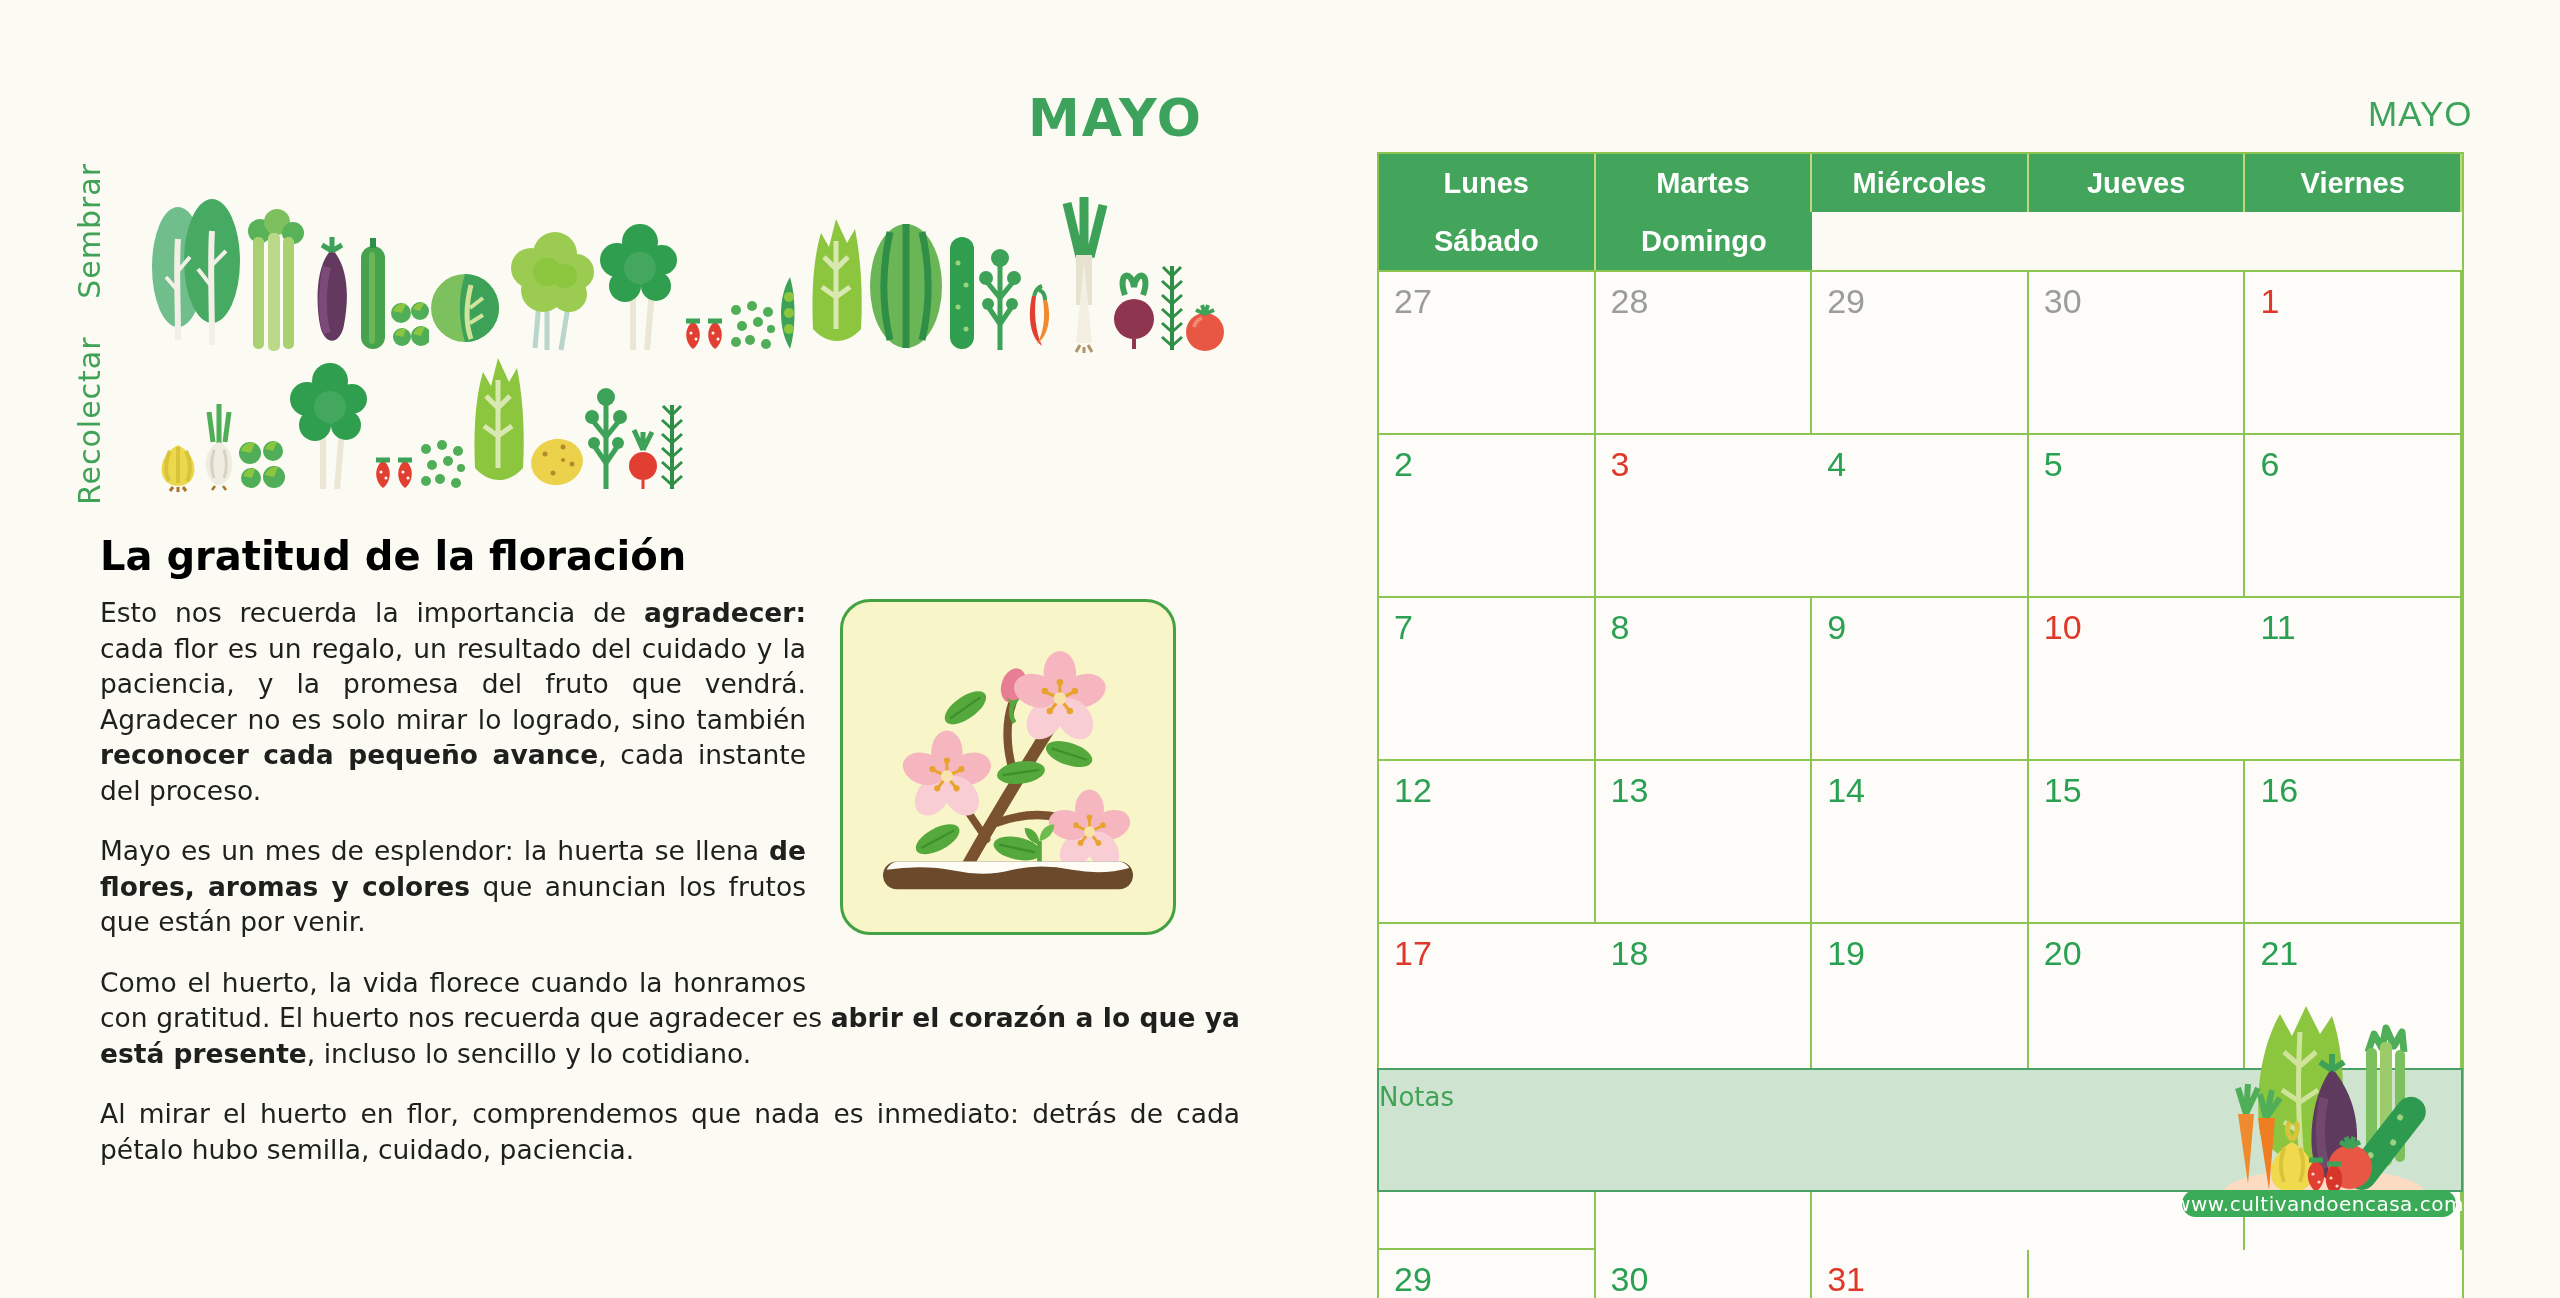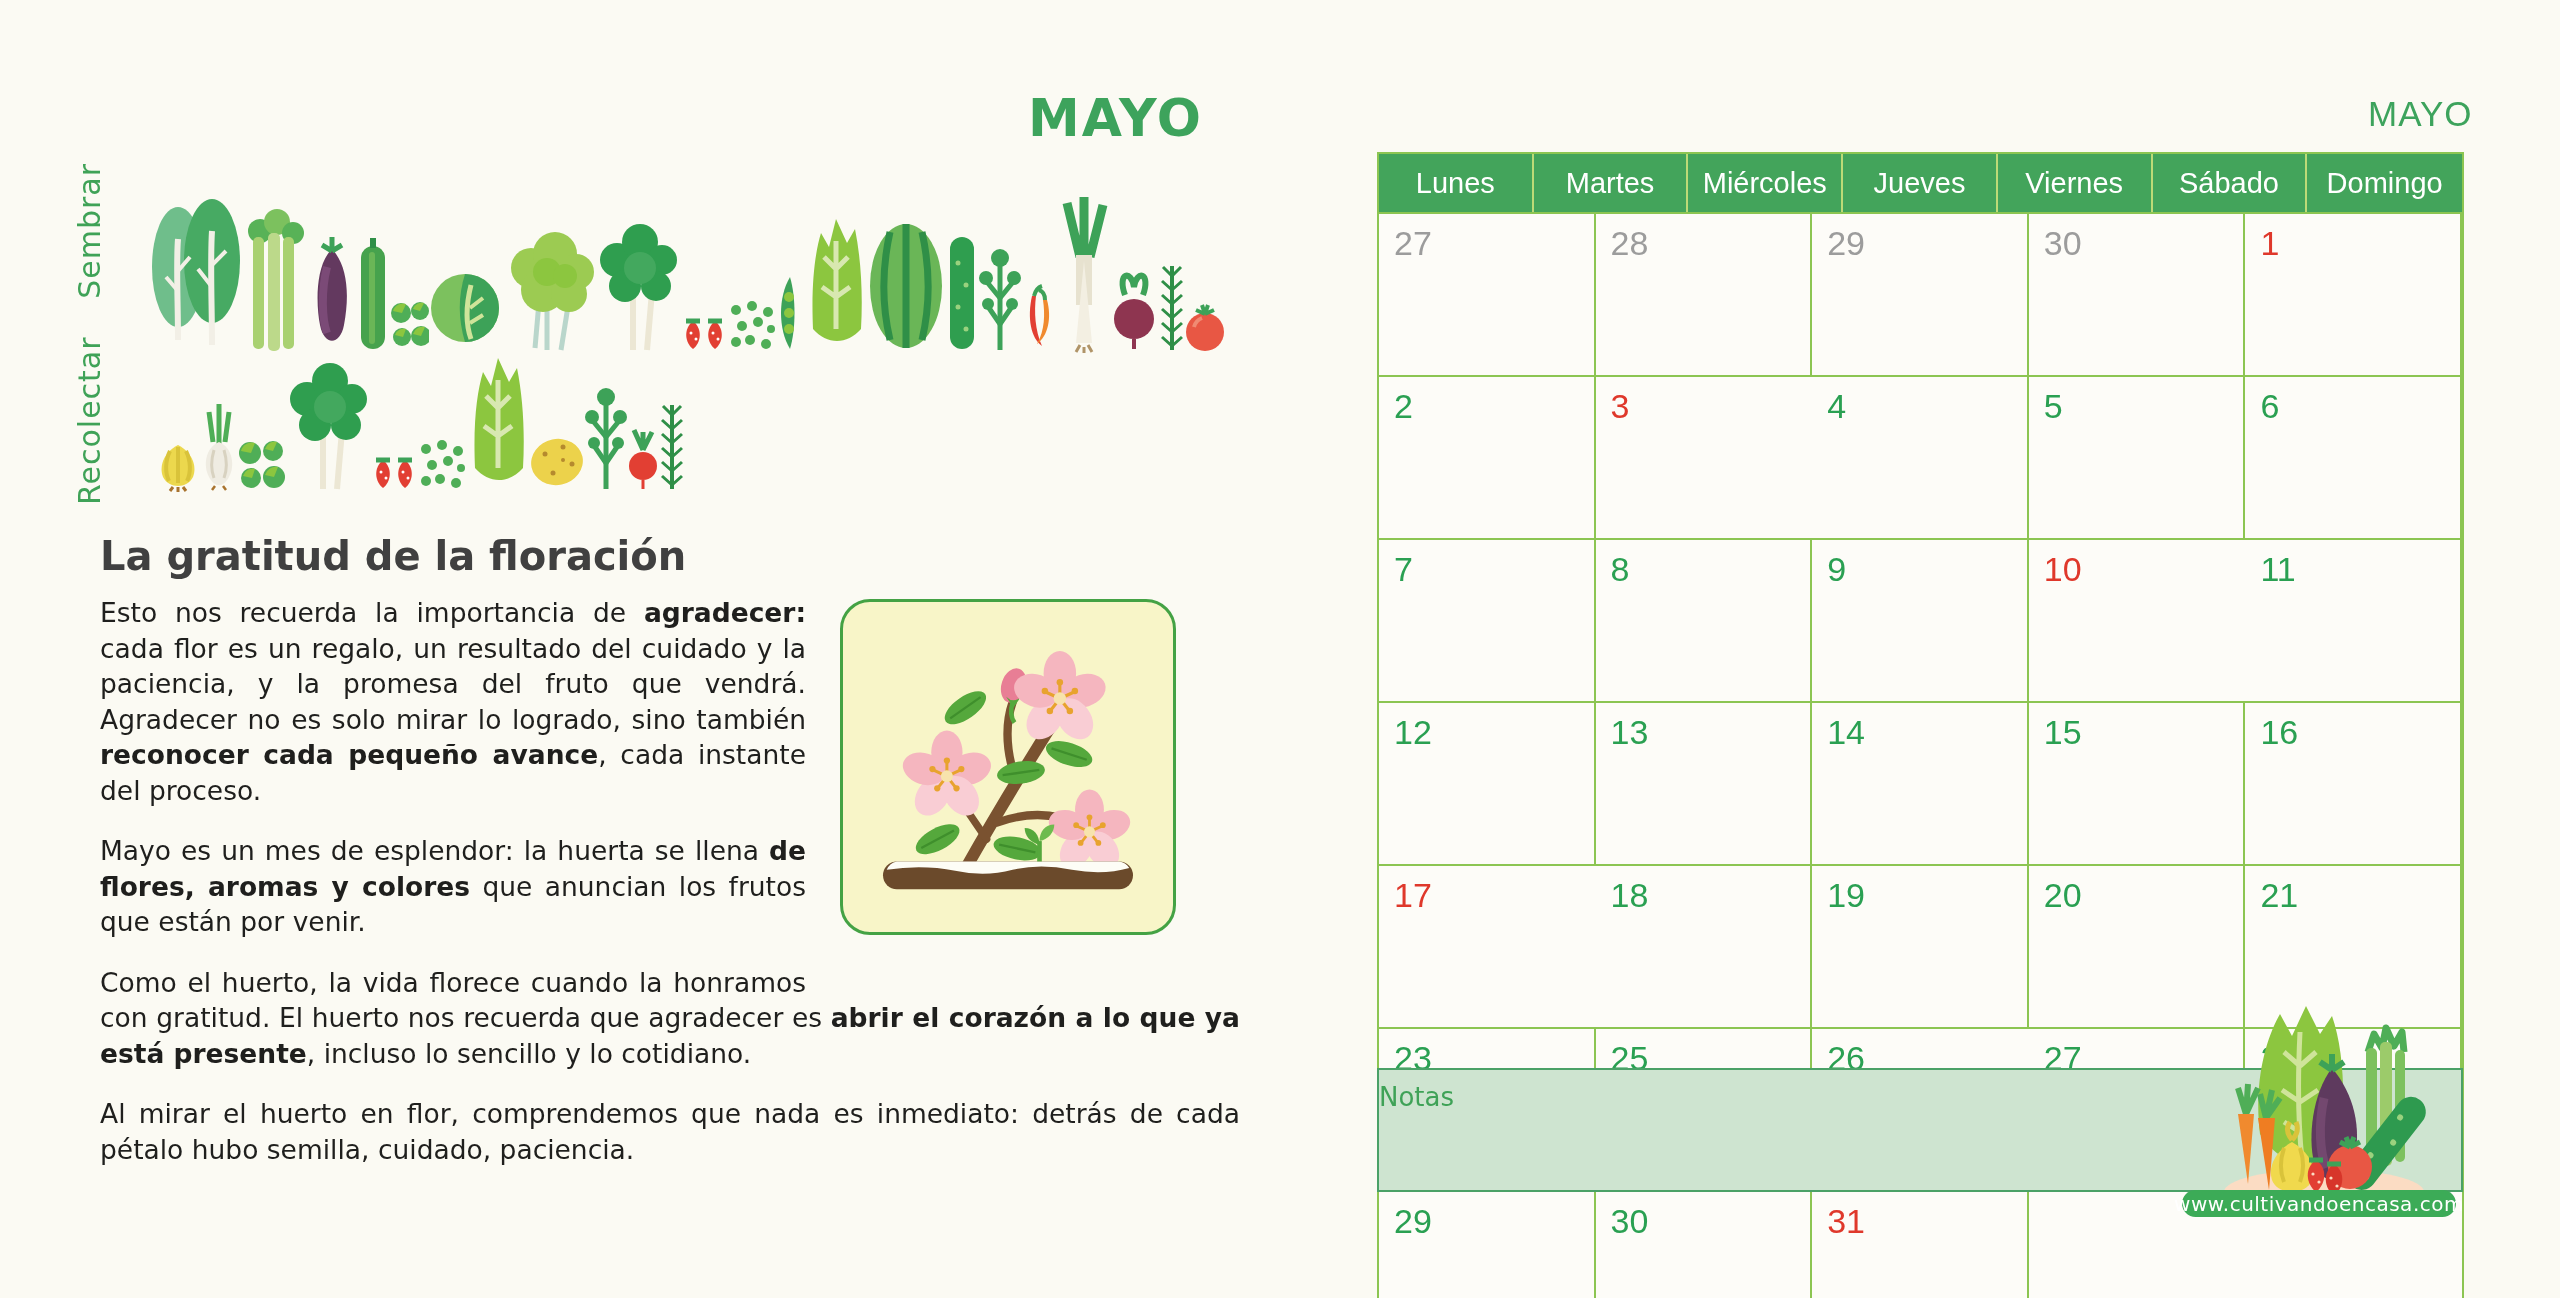--- a/index.html
+++ b/index.html
@@ -9,32 +9,32 @@
   .side-label{position:absolute;left:72px;top:505px;width:342px;display:flex;
     justify-content:space-between;transform:rotate(-90deg);transform-origin:0 0;
     color:#3fa257;font-size:30px;font-weight:500;letter-spacing:1px;}
   .month-title{position:absolute;left:1028px;top:88px;font-size:52px;font-weight:700;
     color:#3da35c;letter-spacing:2px;}
   .veg-row{position:absolute;display:flex;align-items:flex-end;justify-content:space-between;}
   #sow-row{left:150px;top:193px;width:1075px;height:160px;}
   #harvest-row{left:155px;top:352px;width:530px;height:140px;}
   .veg{display:block;line-height:0;}
   .text-col{position:absolute;left:100px;top:533px;width:1140px;color:#1f1f1d;}
-  .text-col h2{margin:0 0 16px 0;font-size:40px;font-weight:700;color:#404040;}
+  .text-col h2{margin:0 0 16px 0;font-size:40px;font-weight:700;color:#000000;}
   .flower-box{float:right;width:330px;height:330px;margin:4px 64px 48px 34px;
     background:#f8f5c8;border:3px solid #44a244;border-radius:30px;
     display:flex;align-items:center;justify-content:center;}
   .text-col p{margin:0 0 25px 0;font-size:26.5px;line-height:1.34;text-align:justify;}
   .text-col p .b{font-weight:700;}
   
   .month-label{position:absolute;left:2368px;top:94px;font-size:35px;font-weight:500;
     color:#3da35c;letter-spacing:1px;font-family:"Liberation Sans",sans-serif;}
   .calendar{position:absolute;left:1377px;top:152px;width:1087px;
     border:2px solid #8cc552;box-sizing:border-box;font-family:"Liberation Sans",sans-serif;}
-  .cal-head{display:grid;grid-template-columns:repeat(7,1fr);border-bottom:2px solid #8cc552;}
+  .cal-head{display:grid;grid-template-columns:repeat(5,1fr);border-bottom:2px solid #8cc552;font-weight:bold;}
   .hcell{height:58px;background:#43a45b;color:#fff;font-size:29px;
     display:flex;align-items:center;justify-content:center;border-right:2px solid #bdda77;box-sizing:border-box;}
   .hcell:last-child{border-right:none;}
   .cal-body{display:grid;grid-template-columns:repeat(5,1fr);grid-auto-rows:163px;background:#fdfcf8;}
   .cell{border-right:2px solid #8cc552;border-bottom:2px solid #8cc552;box-sizing:border-box;
     padding:10px 0 0 15px;font-size:34px;}
   .cell:nth-child(7n){border-right:none;}
   .cell.last-row{border-bottom:none;}
   .cell.normal{color:#2aa052;}
   .cell.muted{color:#9c9c9c;}

